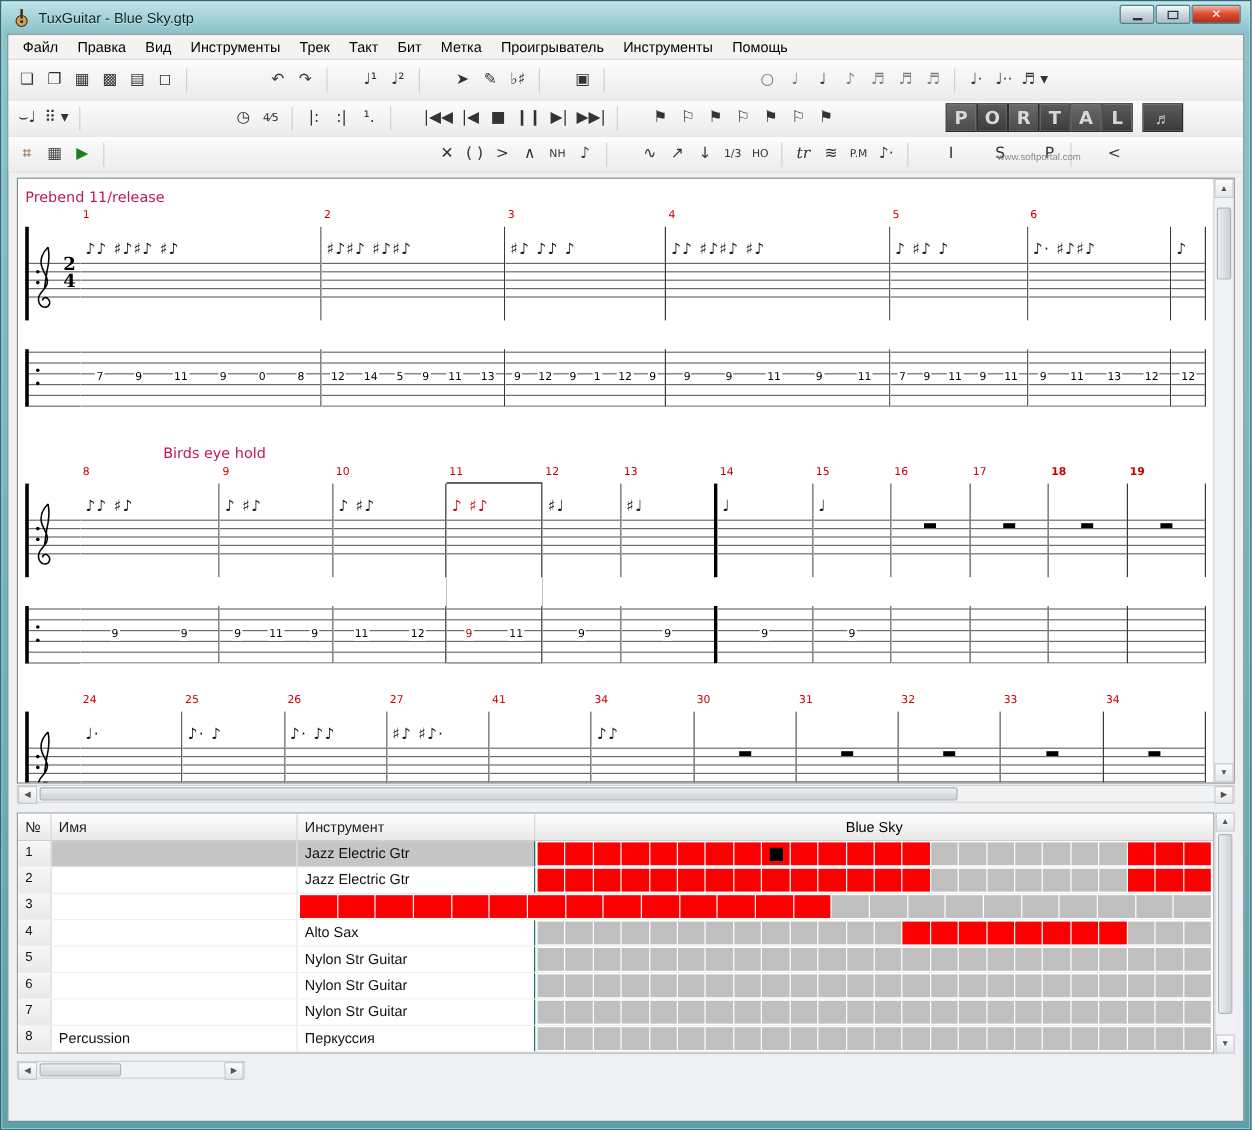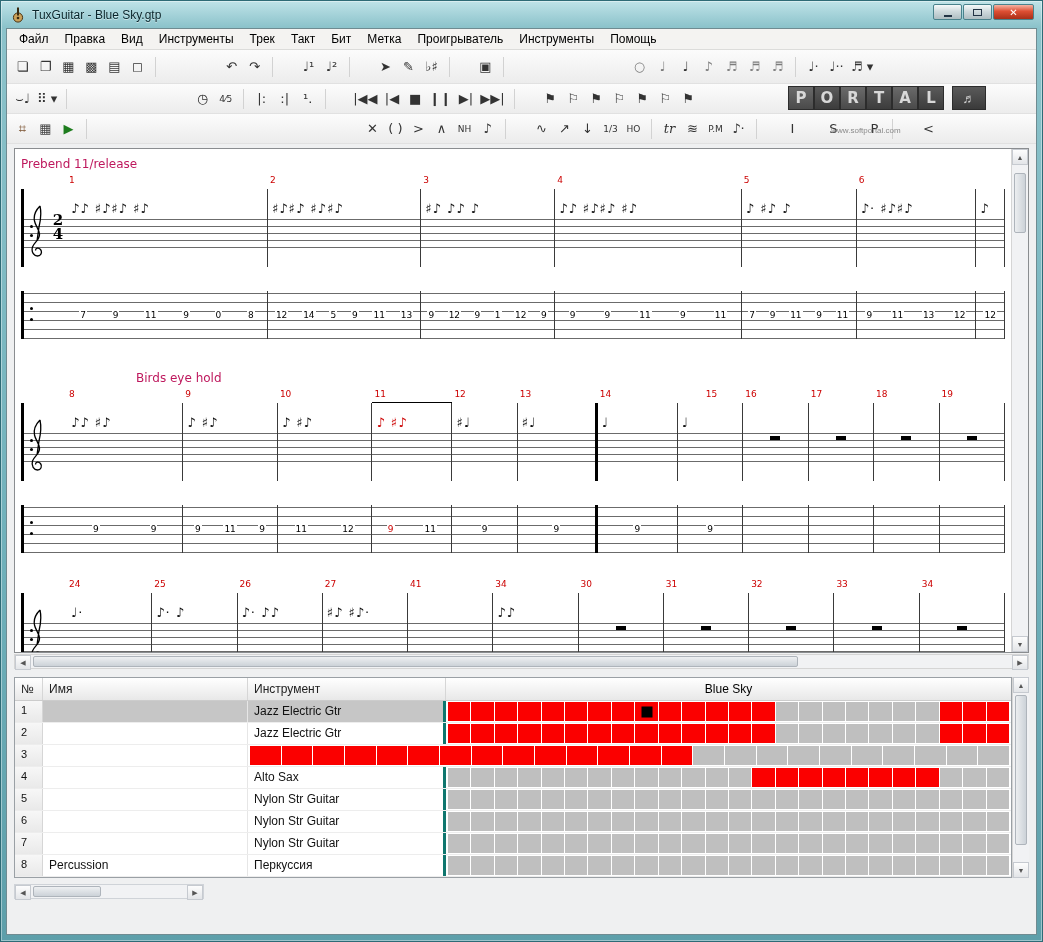--- a/index.html
+++ b/index.html
@@ -106,21 +106,21 @@
   .tracks-wrap{margin:8px 7px 0;display:flex}
   .tracks-panel{flex:1;background:#fff;border:1px solid #9aa0a5;overflow:hidden}
   .thead{display:flex;height:23px;background:linear-gradient(#ffffff,#e8e8e8);border-bottom:1px solid #cccccc}
   .hcell{padding:4px 6px;border-right:1px solid #d6d6d6;font-size:12px;color:#222}
   .hnum{width:28px}.hname{width:205px}.hinstr{width:198px}
   .hgrid{flex:1;text-align:center;padding:4px 0;font-size:12px}
   .trow{display:flex;height:22px;border-bottom:1px solid #ededed;background:#fff}
   .tcell{padding:3px 6px;font-size:12px;color:#111;overflow:hidden;white-space:nowrap}
   .tnum{width:28px;background:linear-gradient(#f7f7f7,#e9e9e9);border-right:1px solid #d6d6d6;font-size:11px}
   .tname{width:205px;border-right:1px solid #e6e6e6}
-  .tinstr{width:198px;border-right:3px solid #0f766e}
+  .tinstr{width:198px;border-right:1px solid #0f766e}
   .trow.selected .tname,.trow.selected .tinstr{background:#c6c6c6}
   .tgrid{flex:1;display:grid;grid-template-columns:repeat(24,1fr);gap:1px;padding:1px 2px}
   .gcell{position:relative}
   .gcell.red{background:#fb0000}
   .gcell.gray{background:#bfbfbf}
   .marker{position:absolute;left:50%;top:50%;transform:translate(-50%,-50%);width:11px;height:11px;background:#000}
   .tracks-vs{height:auto}
   .bottom-scroll{width:190px;height:15px;margin:6px 0 0 7px;display:flex;background:#f1f2f4;border:1px solid #cfd3d8}
 </style>
 </head>
@@ -512,21 +512,21 @@
                     <div class="staff notation">
                       <span class="notes">♩</span>
                     </div>
                     <div class="staff tabstaff">
                       <div class="tab-nums">
                         <span class="tab-num">9</span>
                       </div>
                     </div>
                   </div>
                 </div>
-                <div class="measure" style="flex-grow: 0.9; text-align: center;">
+                <div class="measure" style="flex-grow: 0.9;">
                   <div class="m-num">15</div>
                   <div class="m-body">
                     <div class="staff notation">
                       <span class="notes">♩</span>
                     </div>
                     <div class="staff tabstaff">
                       <div class="tab-nums">
                         <span class="tab-num">9</span>
                       </div>
                     </div>
@@ -547,32 +547,32 @@
                   <div class="m-num">17</div>
                   <div class="m-body">
                     <div class="staff notation">
                       <span class="rest"></span>
                     </div>
                     <div class="staff tabstaff">
                       <div class="tab-nums"></div>
                     </div>
                   </div>
                 </div>
-                <div class="measure" style="flex-grow: 0.9;">
+                <div class="measure" style="flex-grow: 0.9; font-weight: bold;">
                   <div class="m-num">18</div>
                   <div class="m-body">
                     <div class="staff notation">
                       <span class="rest"></span>
                     </div>
                     <div class="staff tabstaff">
                       <div class="tab-nums"></div>
                     </div>
                   </div>
                 </div>
-                <div class="measure" style="flex-grow: 0.9;">
+                <div class="measure" style="flex-grow: 0.9; font-weight: bold;">
                   <div class="m-num">19</div>
                   <div class="m-body">
                     <div class="staff notation">
                       <span class="rest"></span>
                     </div>
                     <div class="staff tabstaff">
                       <div class="tab-nums"></div>
                     </div>
                   </div>
                 </div>

